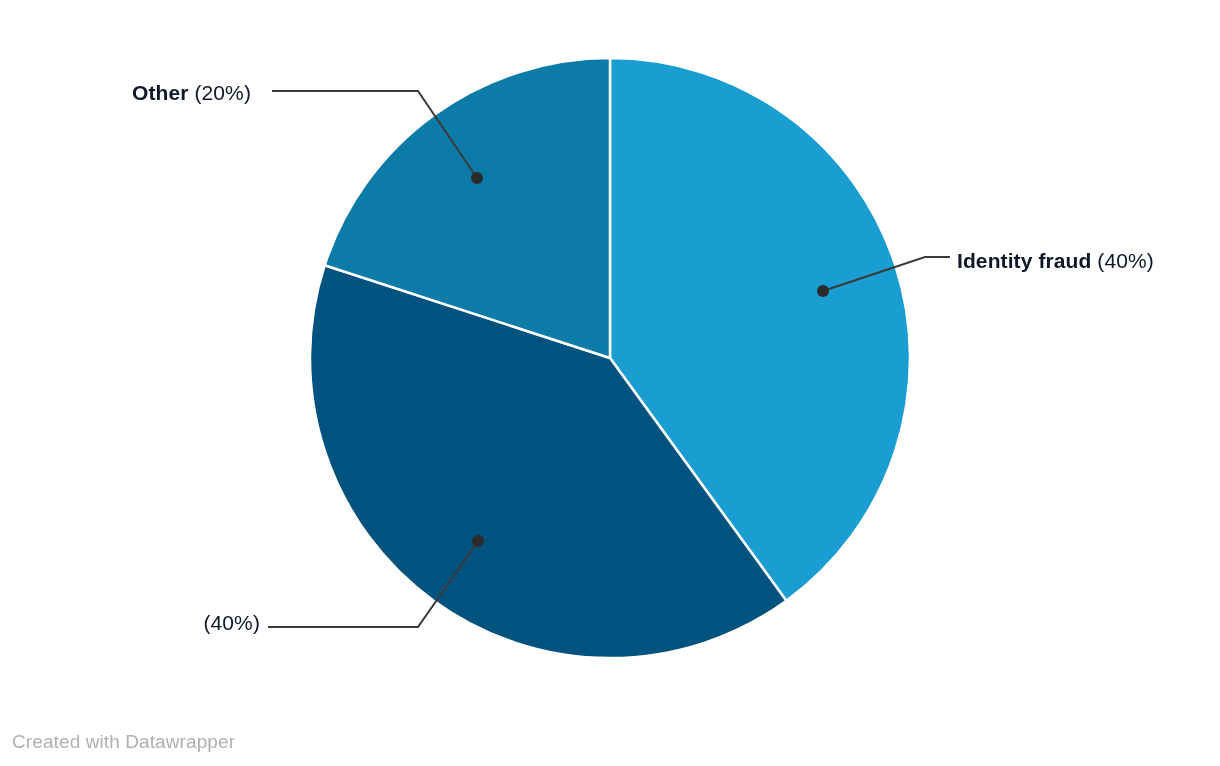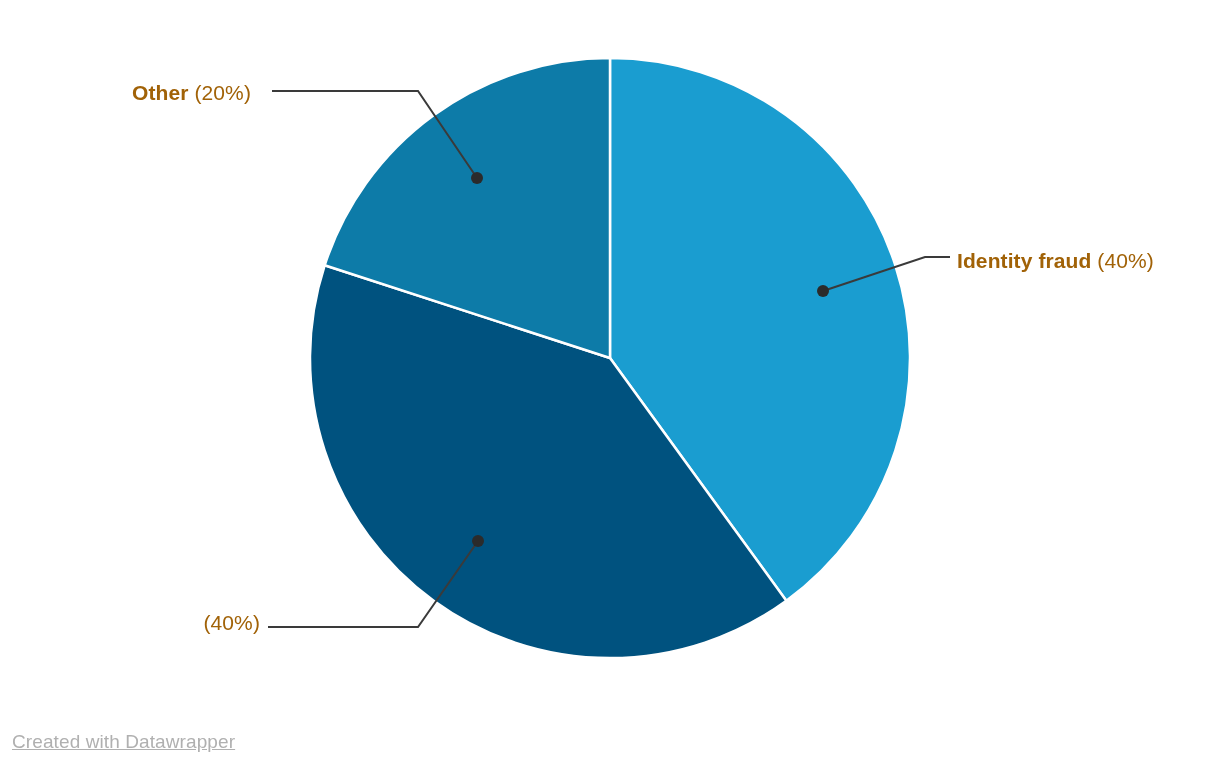--- a/index.html
+++ b/index.html
@@ -41,21 +41,21 @@
     stroke-linecap: butt;
     stroke-linejoin: miter;
   }
   .leader-dot {
     fill: #2b2b2b;
   }
   .slice-label {
     position: absolute;
     font-size: 21px;
     line-height: 1.32;
-    color: #a16207;
+    color: #0f172a;
     white-space: nowrap;
     letter-spacing: 0.1px;
   }
   .slice-label .lbl-name {
     font-weight: 700;
   }
   .slice-label .lbl-pct {
     font-weight: 400;
   }
   #label-identity-fraud {
@@ -76,21 +76,20 @@
   #label-misuse .lbl-line2 {
     display: block;
   }
   #footer-credit {
     position: absolute;
     left: 12px;
     top: 731px;
     font-size: 19px;
     color: #b0b0b0;
     letter-spacing: 0.1px;
-    text-decoration: underline;
   }
 </style>
 </head>
 <body>
 
 <div id="chart-root">
 
   <svg class="pie-svg" viewBox="0 0 1220 766">
 
     <path class="slice-path" id="slice-identity-fraud" d="M 610 358 L 610.00 58.00 A 300 300 0 0 1 786.34 600.71 Z" fill="#1a9dd0"></path>

